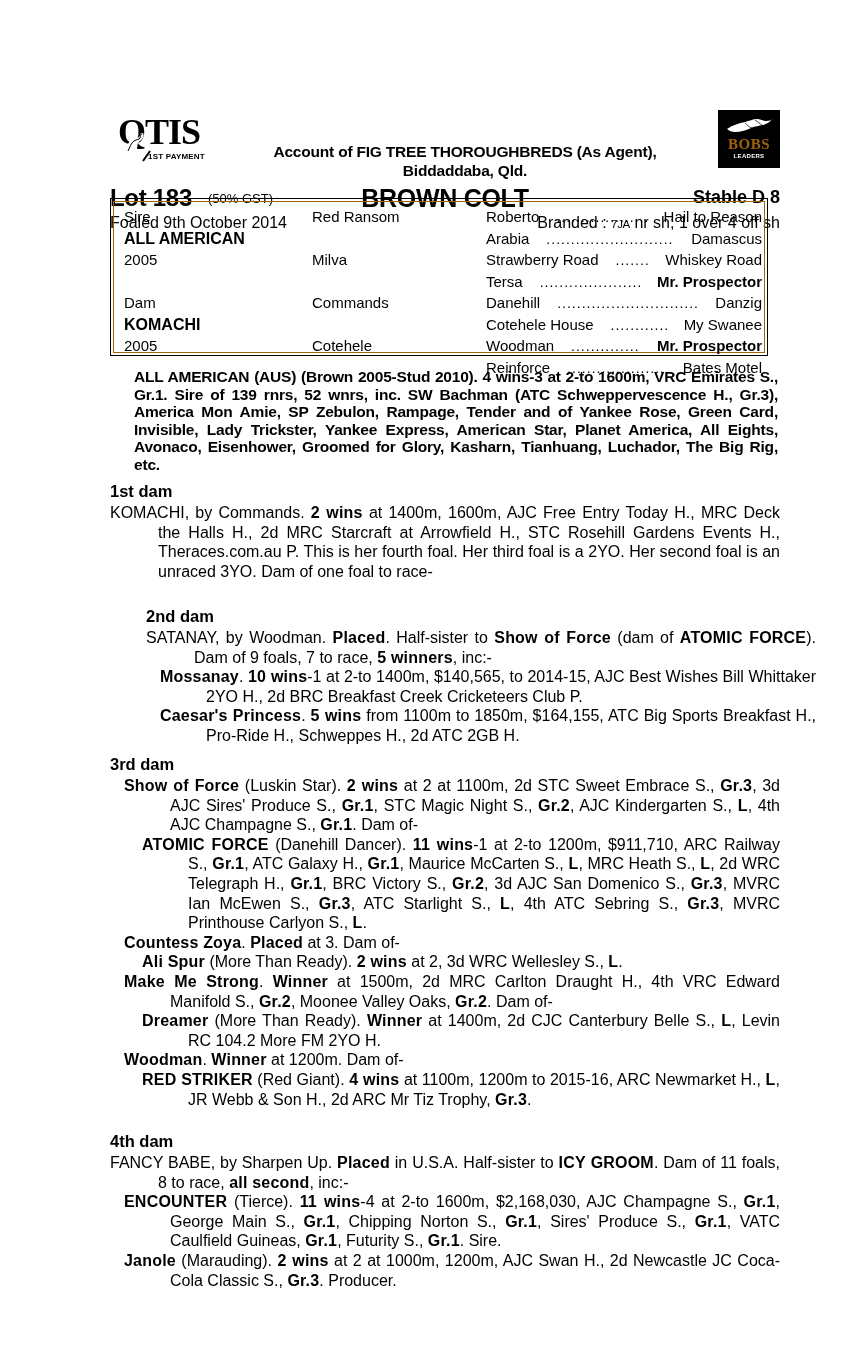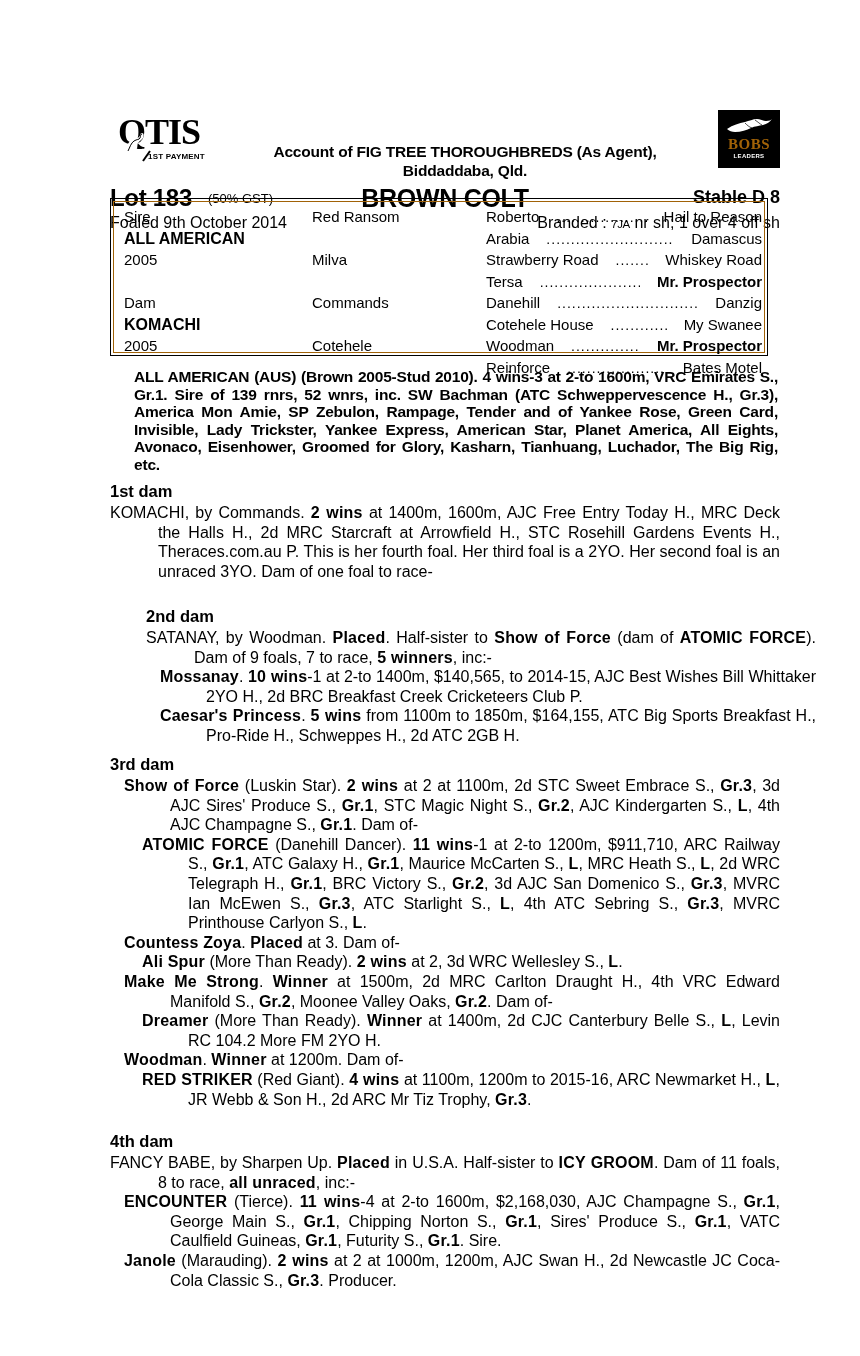--- a/index.html
+++ b/index.html
@@ -429,19 +429,19 @@
         <div class="entry lvl1"><b>Make Me Strong</b>. <b>Winner</b> at 1500m, 2d MRC Carlton Draught H., 4th VRC Edward Manifold S., <b>Gr.2</b>, Moonee Valley Oaks, <b>Gr.2</b>. Dam of-</div>
         <div class="entry lvl2"><b>Dreamer</b> (More Than Ready). <b>Winner</b> at 1400m, 2d CJC Canterbury Belle S., <b class="sp">L</b>, Levin RC 104.2 More FM 2YO H.</div>
         <div class="entry lvl1"><b>Woodman</b>. <b>Winner</b> at 1200m. Dam of-</div>
         <div class="entry lvl2"><b class="sp">RED STRIKER</b> (Red Giant). <b>4 wins</b> at 1100m, 1200m to 2015-16, ARC Newmarket H., <b class="sp">L</b>, JR Webb &amp; Son H., 2d ARC Mr Tiz Trophy, <b>Gr.3</b>.</div>
       </div>
   </div>
 
   <div class="dam-section" id="dam4">
     <div class="dam-heading">4th dam</div>
     <div class="dam-body" id="dam4-body">
-        <div class="entry lvl0 hang">FANCY BABE, by Sharpen Up. <b>Placed</b> in U.S.A. Half-sister to <b class="sp">ICY GROOM</b>. Dam of 11 foals, 8 to race, <b>all unraced</b>, inc:-</div>
+        <div class="entry lvl0 hang">FANCY BABE, by Sharpen Up. <b>Placed</b> in U.S.A. Half-sister to <b class="sp">ICY GROOM</b>. Dam of 11 foals, 8 to race, <b>all second</b>, inc:-</div>
         <div class="entry lvl1"><b class="sp">ENCOUNTER</b> (Tierce). <b>11 wins</b>-4 at 2-to 1600m, $2,168,030, AJC Champagne S., <b>Gr.1</b>, George Main S., <b>Gr.1</b>, Chipping Norton S., <b>Gr.1</b>, Sires' Produce S., <b>Gr.1</b>, VATC Caulfield Guineas, <b>Gr.1</b>, Futurity S., <b>Gr.1</b>. Sire.</div>
         <div class="entry lvl1"><b>Janole</b> (Marauding). <b>2 wins</b> at 2 at 1000m, 1200m, AJC Swan H., 2d Newcastle JC Coca-Cola Classic S., <b>Gr.3</b>. Producer.</div>
       </div>
   </div>
 
 </div>
 
 </body></html>

